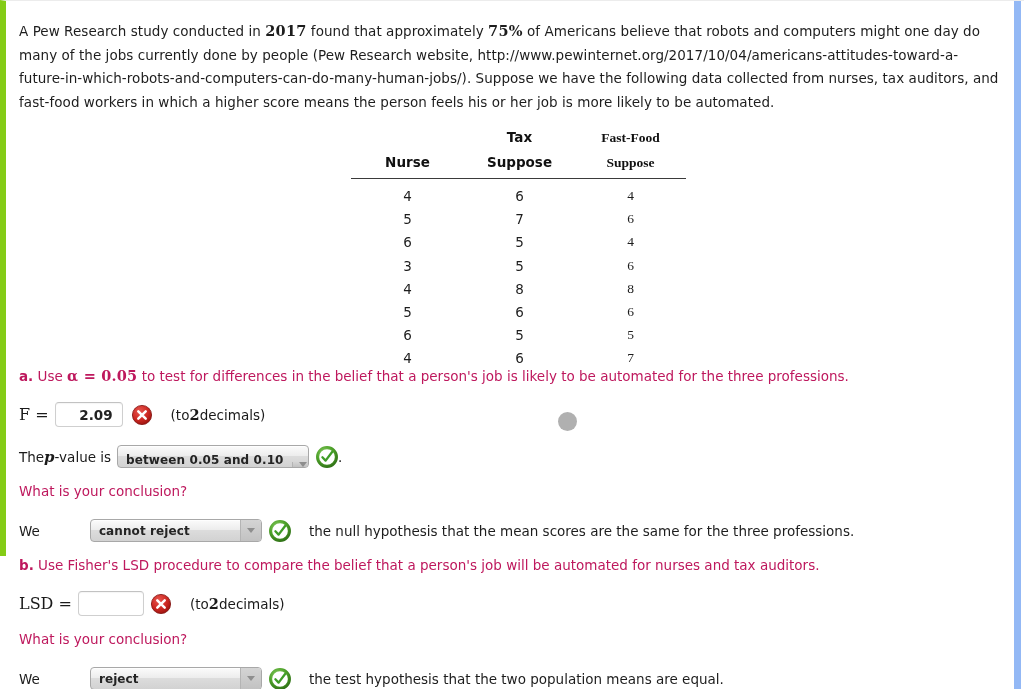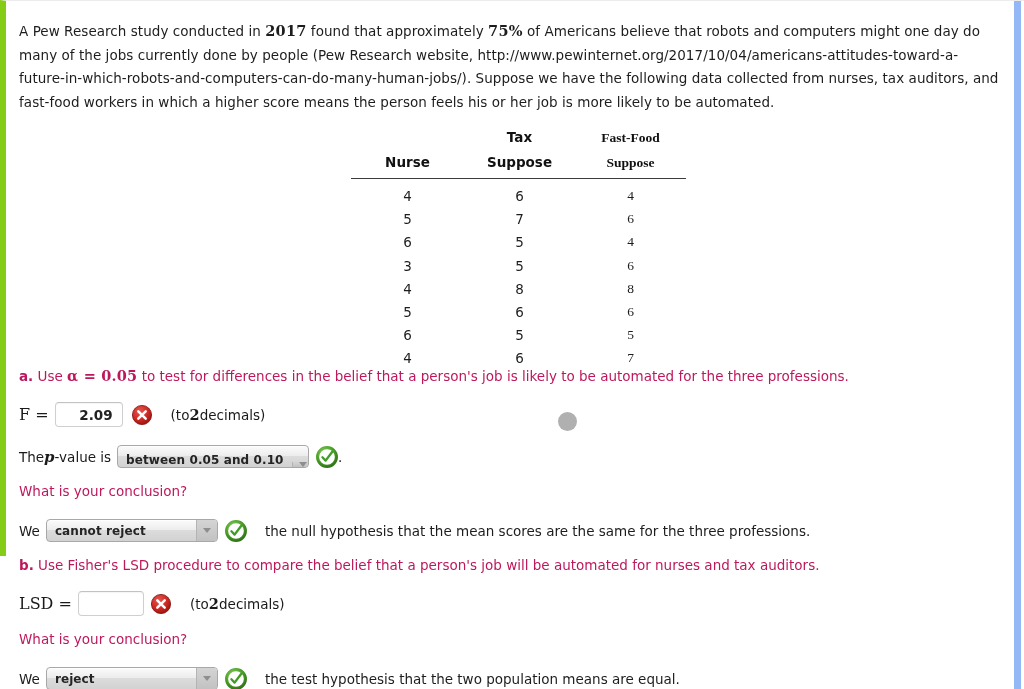--- a/index.html
+++ b/index.html
@@ -193,21 +193,21 @@
     justify-content: center;
   }
   .ddl .arrow span {
     width: 0; height: 0;
     border-left: 4.5px solid transparent;
     border-right: 4.5px solid transparent;
     border-top: 5px solid #8e8e8e;
     display: block;
   }
   .ddl-pvalue { width: 192px; align-items: flex-end; }
-  .ddl-concl  { width: 172px; }
+  .ddl-concl  { width: 172px; margin-left: 44px; }
 
   
   .icon-badge {
     width: 22px; height: 22px;
     display: inline-block;
     flex: 0 0 22px;
   }
   .icon-badge svg { display: block; }
 
   .gap-l8  { margin-left: 8px; }

